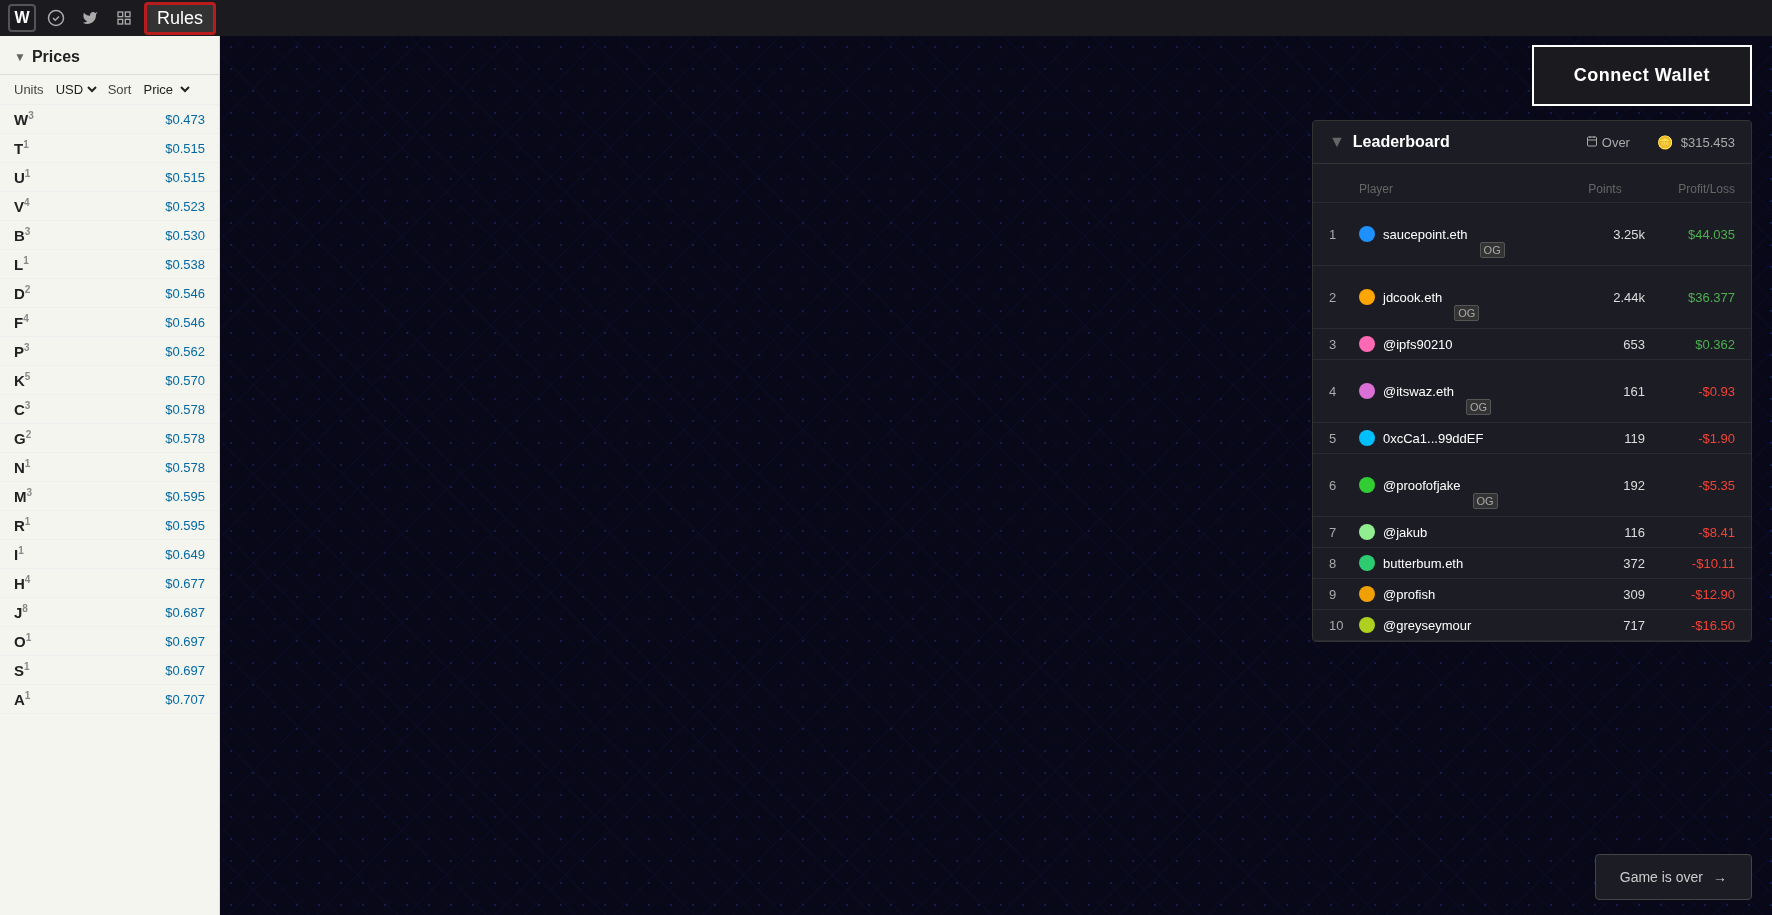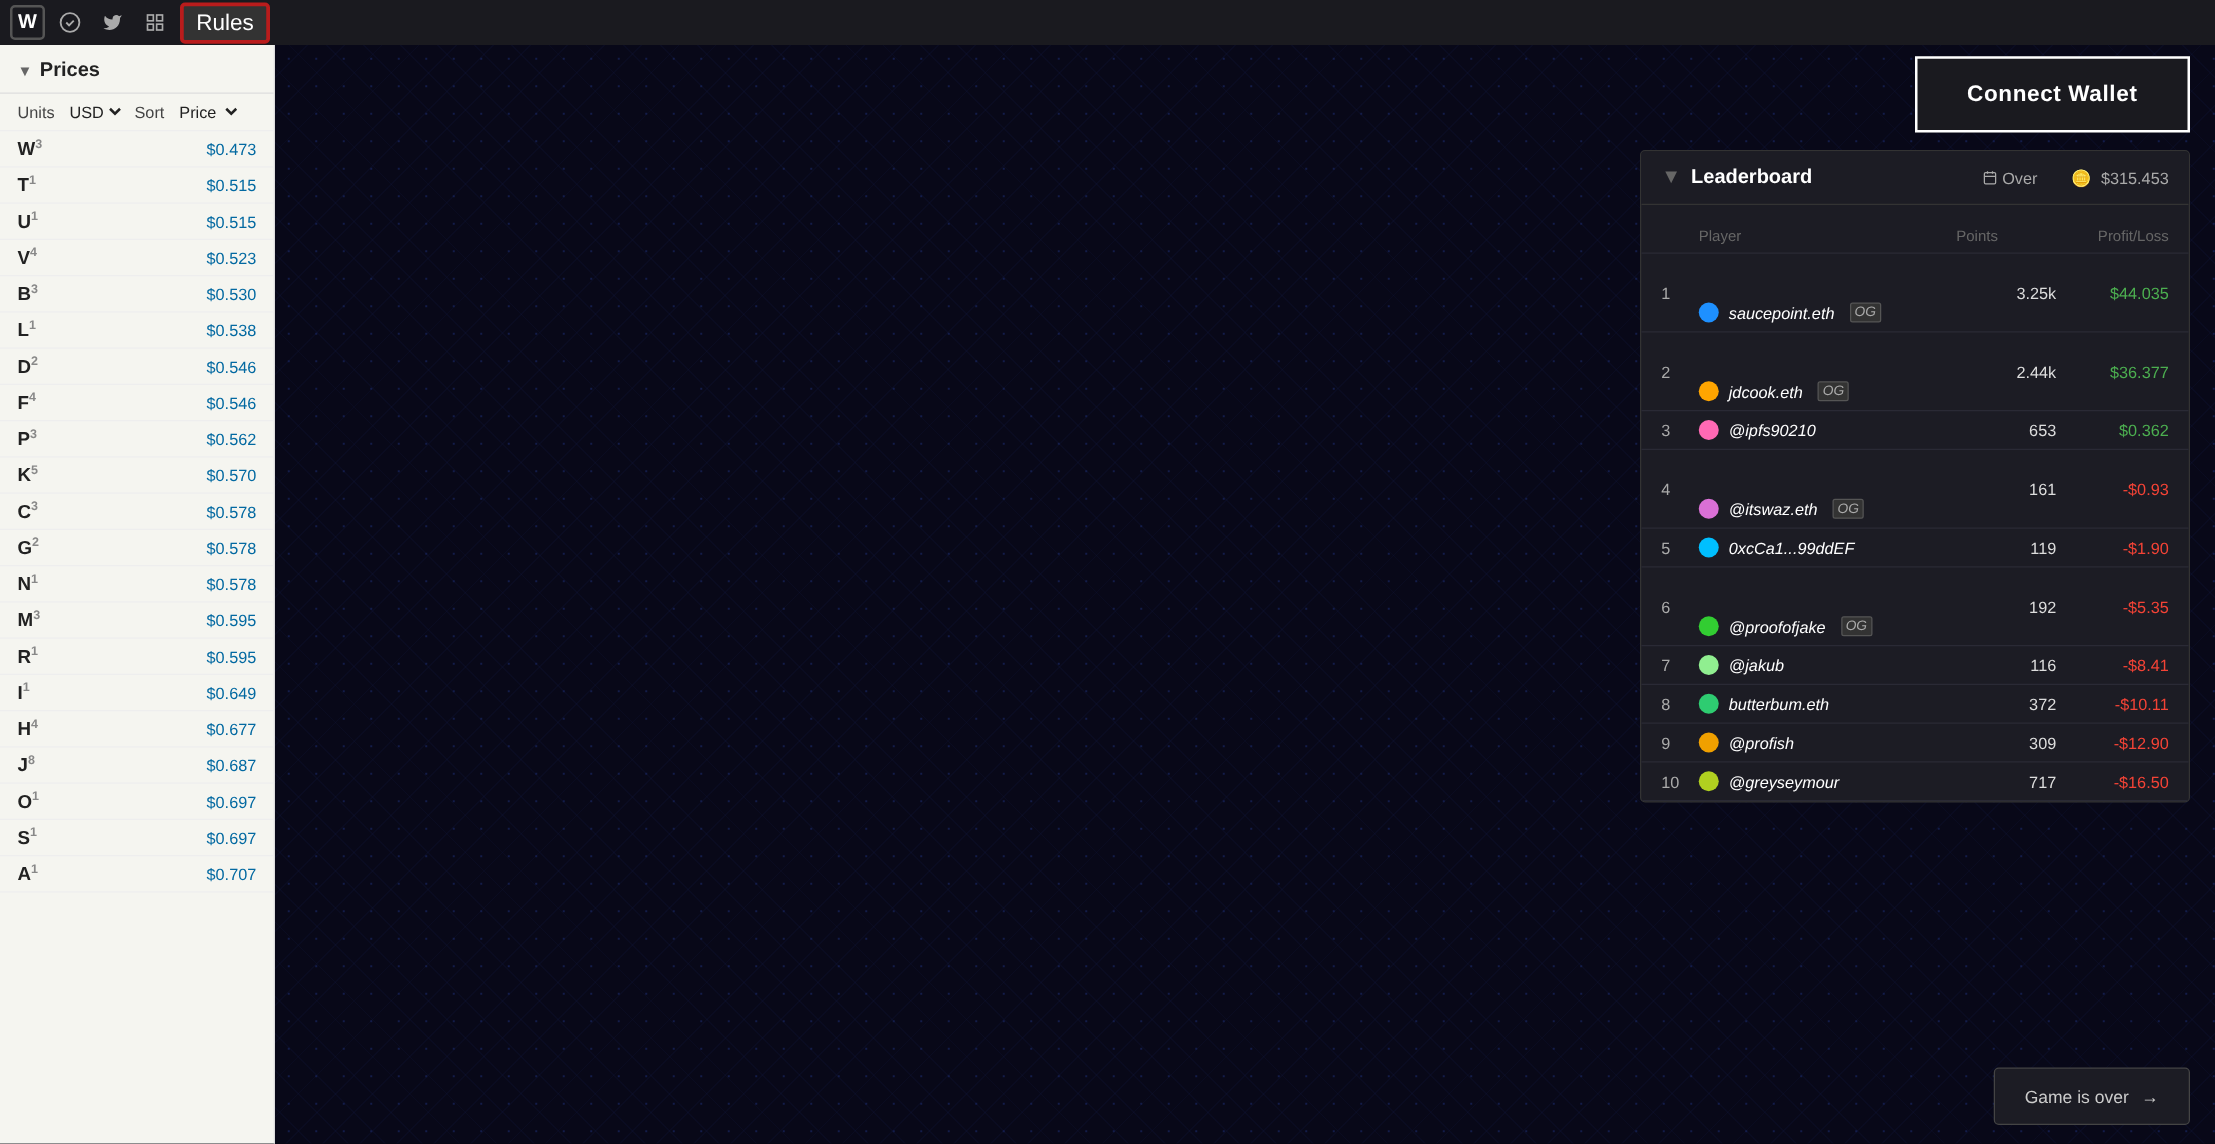--- a/index.html
+++ b/index.html
@@ -212,21 +212,21 @@
       color: #fff;
     }
     #leaderboard-stats {
       display: flex;
       align-items: center;
       gap: 10px;
       font-size: 13px;
       color: #aaa;
     }
     .lb-stat-over {
-      display: flex; align-items: center; gap: 4px;
+      display: flex; align-items: flex-start; gap: 4px;
       color: #aaa;
       font-size: 13px;
     }
     .lb-stat-money {
       color: #aaa;
       font-size: 13px;
       margin-left: 17px;
     }
     #leaderboard-cols {
       display: grid;
@@ -242,23 +242,22 @@
       grid-template-columns: 30px 1fr 80px 90px;
       padding: 7px 16px;
       align-items: center;
       border-bottom: 1px solid #2a2a35;
       font-size: 13px;
       color: #fff;
     }
     .lb-rank { color: #aaa; font-size: 13px; }
     .lb-player {
       display: flex;
-      align-items: flex-end;
+      align-items: center;
       gap: 8px;
-      font-style: italic;
     }
     .lb-avatar {
       width: 16px; height: 16px;
       border-radius: 50%;
       flex-shrink: 0;
     }
     .lb-name { font-size: 13px; }
     .lb-badge {
       display: inline-block;
       background: #333;
@@ -779,21 +778,21 @@
       </div>
       <div class="lb-stat-money">
         <span style="margin-right:4px;">🪙</span>
         <span>$315.453</span>
       </div>
     </div>
   </div>
   <div id="leaderboard-cols">
     <div></div>
     <div>Player</div>
-    <div style="text-align:left;">Points</div>
+    <div style="text-align:center;">Points</div>
     <div style="text-align:right;">Profit/Loss</div>
   </div>
   <div id="leaderboard-rows">
   <div class="lb-row">
       <span class="lb-rank">1</span>
       <div class="lb-player">
         <div class="lb-avatar" style="background:#1e90ff;"></div>
         <span class="lb-name">saucepoint.eth</span>
         <span class="lb-badge">OG</span>
       </div>

